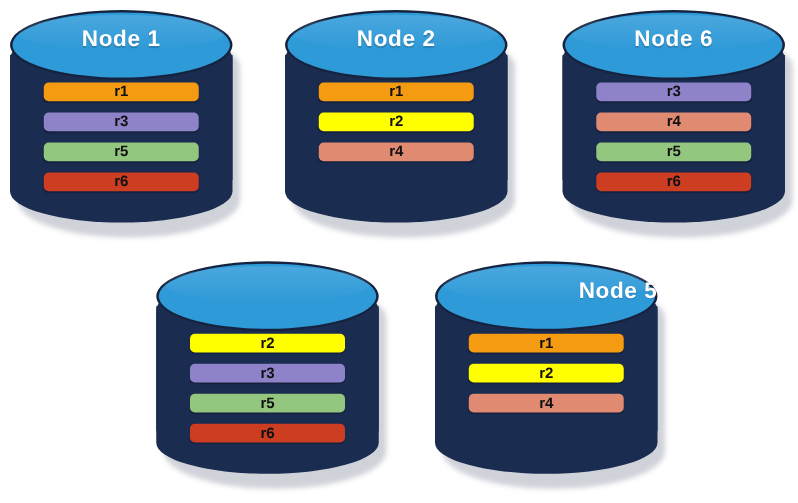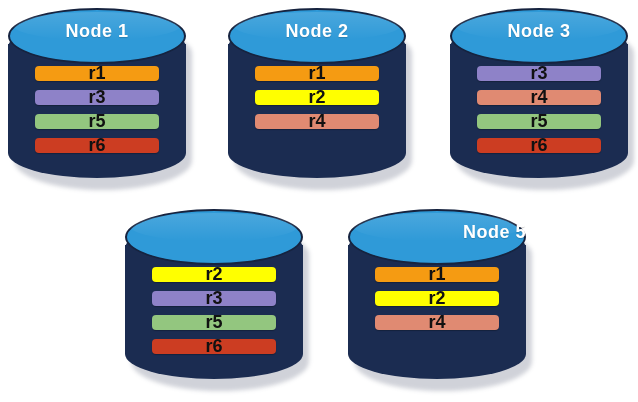--- a/index.html
+++ b/index.html
@@ -101,21 +101,21 @@
     z-index: 6;
   }
 
   .replica-bar {
     position: relative;
     height: 15px;
     margin: 0 auto 9px auto;
     width: 124px;
     border-radius: 4px;
     color: #111111;
-    font-size: 18px;
+    font-size: 12px;
     font-weight: bold;
     line-height: 15px;
     text-align: center;
     box-shadow: 0 1px 1px rgba(0,0,0,0.25);
   }
   .replica-bar:last-child { margin-bottom: 0; }
 </style>
 </head>
 <body>
 
@@ -146,21 +146,21 @@
         <div class="replica-bar" style="background: rgb(255, 255, 0);">r2</div>
         <div class="replica-bar" style="background: rgb(224, 138, 114);">r4</div>
       </div>
     </div>
     <div class="node" style="left: 450px; top: 8px;">
       <div class="cyl-shadow"></div>
       <div class="cyl-body" style="background: rgb(27, 44, 81);"></div>
       <div class="cyl-body-rect" style="background: rgb(27, 44, 81);"></div>
       <div class="cyl-top" style="background: rgb(47, 154, 216); border-color: rgb(22, 35, 63);"></div>
       <div class="cyl-top-shine"></div>
-      <div class="node-label" style="color: rgb(255, 255, 255);">Node  3</div>
+      <div class="node-label" style="color: rgb(255, 255, 255);">Node  6</div>
       <div class="replica-stack">
         <div class="replica-bar" style="background: rgb(142, 130, 200);">r3</div>
         <div class="replica-bar" style="background: rgb(224, 138, 114);">r4</div>
         <div class="replica-bar" style="background: rgb(147, 198, 127);">r5</div>
         <div class="replica-bar" style="background: rgb(204, 61, 34);">r6</div>
       </div>
     </div>
     <div class="node" style="left: 125px; top: 209px;">
       <div class="cyl-shadow"></div>
       <div class="cyl-body" style="background: rgb(27, 44, 81);"></div>

